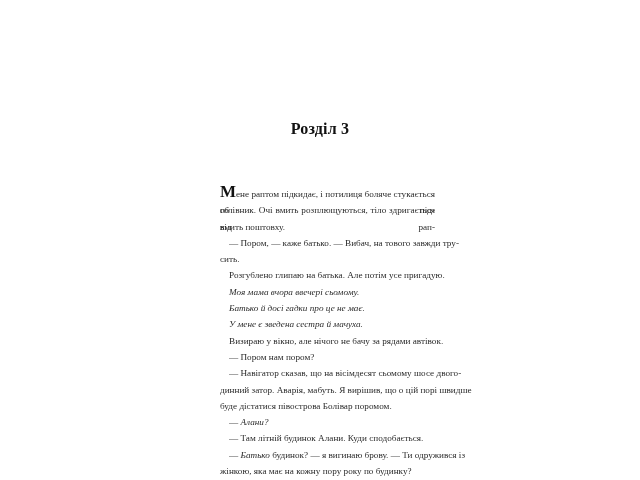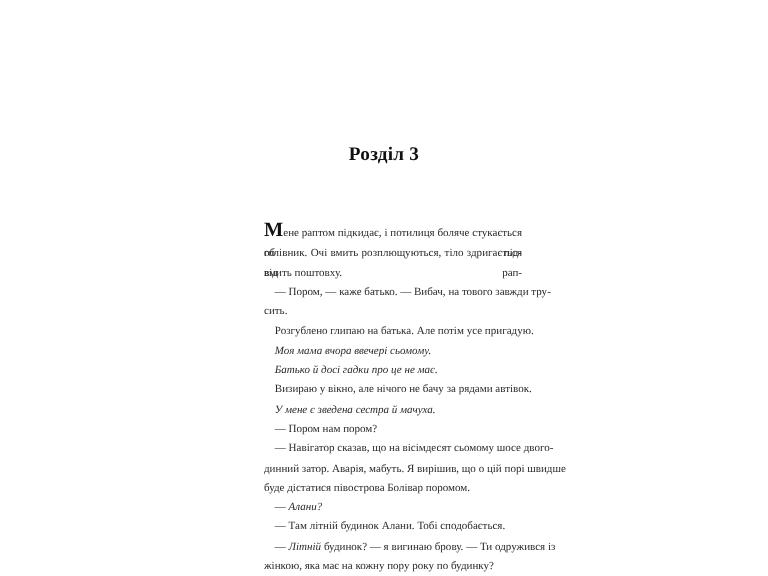--- a/index.html
+++ b/index.html
@@ -26,26 +26,26 @@
 
   <div class="text-block">
     <div class="line justify"><span class="dropcap">М</span><span>ене раптом підкидає, і потилиця боляче стукається об під-</span></div>
     <div class="line justify">голівник. Очі вмить розплющуються, тіло здригається від рап-</div>
     <div class="line">вмить поштовху.</div>
     <div class="line indent">— Пором, — каже батько. — Вибач, на тового завжди тру-</div>
     <div class="line">сить.</div>
     <div class="line indent">Розгублено глипаю на батька. Але потім усе пригадую.</div>
     <div class="line indent italic">Моя мама вчора ввечері сьомому.</div>
     <div class="line indent italic">Батько й досі гадки про це не має.</div>
+    <div class="line indent italic">У мене є зведена сестра й мачуха.</div>
     <div class="line indent">Визираю у вікно, але нічого не бачу за рядами автівок.</div>
-    <div class="line indent italic">У мене є зведена сестра й мачуха.</div>
     <div class="line indent">— Пором нам пором?</div>
     <div class="line indent">— Навігатор сказав, що на вісімдесят сьомому шосе двого-</div>
     <div class="line">динний затор. Аварія, мабуть. Я вирішив, що о цій порі швидше</div>
     <div class="line">буде дістатися півострова Болівар поромом.</div>
     <div class="line indent">— <span class="italic">Алани?</span></div>
-    <div class="line indent">— Там літній будинок Алани. Тобі сподобається.</div>
-    <div class="line indent">— <span class="italic">Літній</span> будинок? — я вигинаю брову. — Ти одружився із</div>
+    <div class="line indent">— Там літній будинок Алани. Куди сподобається.</div>
+    <div class="line indent">— <span class="italic">Батько</span> будинок? — я вигинаю брову. — Ти одружився із</div>
     <div class="line">жінкою, яка має на кожну пору року по будинку?</div>
     <div class="line indent">Батько хихоче, але мені не до жартів.</div>
   </div>
 
 </div>
 
 </body></html>

